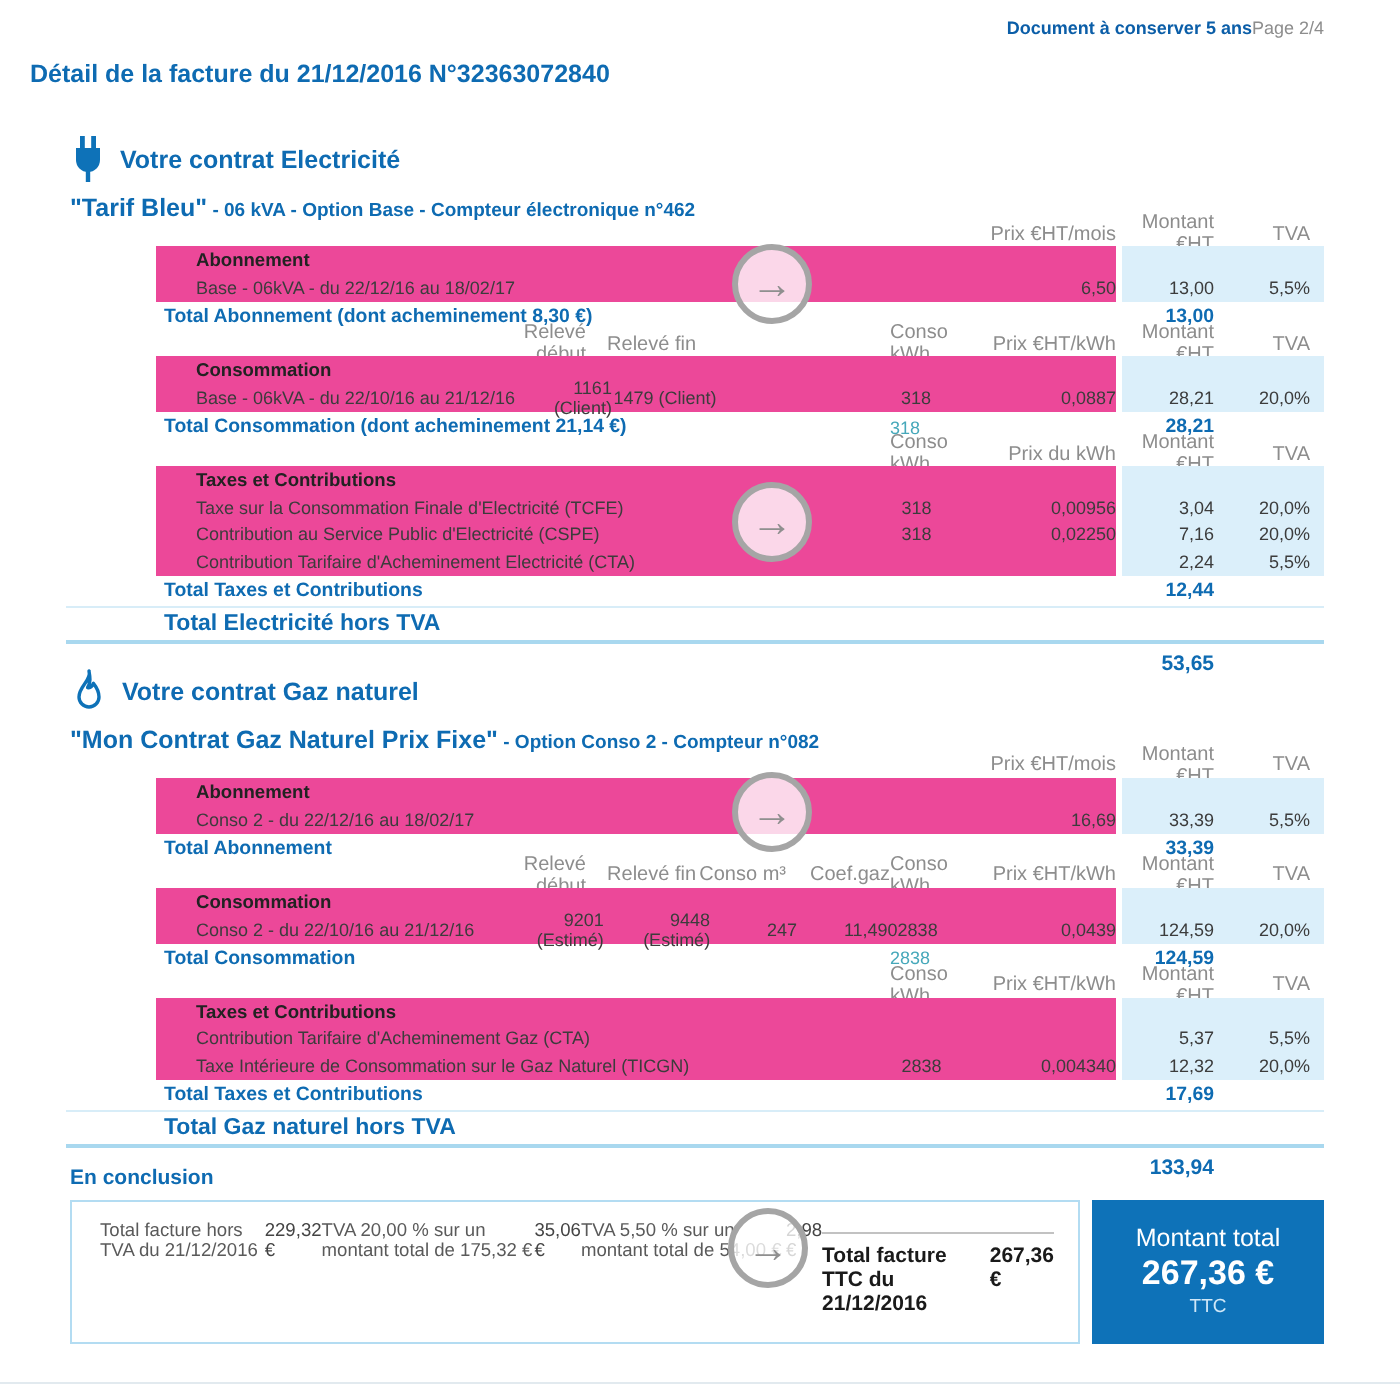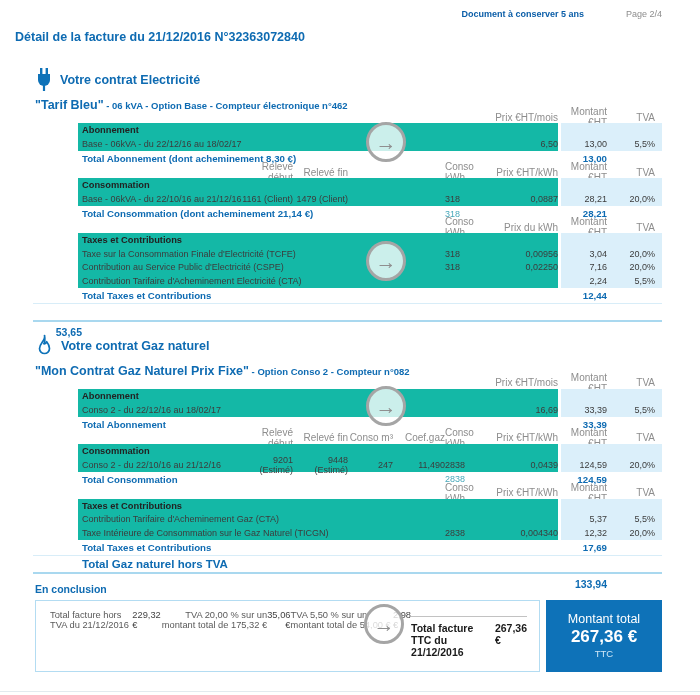--- a/index.html
+++ b/index.html
@@ -2,21 +2,21 @@
 <html><head>
 <meta charset="utf-8">
 <style>
   * { box-sizing: border-box; margin: 0; padding: 0; }
   html,body { width:700px; height:695px; }
   body {
     font-family: "Liberation Sans", sans-serif;
     background:#fff; color:#3c3c3c; position:relative; overflow:hidden;
   }
   
-  .topbar { display:flex; justify-content:flex-end; gap:42px; padding:9px 38px 0 0; font-size:9px; align-items:baseline; }
+  .topbar { display:flex; justify-content:flex-end; padding:9px 38px 0 0; font-size:9px; align-items:baseline; }
   .keep-note { color:#0b5ea8; font-weight:bold; }
   .page-num { color:#8d8d8d; }
   .doc-title { margin:11px 0 0 15px; font-size:12.5px; font-weight:bold; color:#0e6bb2; }
 
   
   .section-head { display:flex; align-items:center; gap:8px; margin:24px 0 0 36px; height:24px; }
   .section-head .txt { font-size:12.5px; font-weight:bold; color:#0e6bb2; }
   .subtitle { margin:3px 0 0 35px; color:#0e6bb2; font-weight:bold; height:14px; white-space:nowrap; }
   .subtitle .big { font-size:12.5px; }
   .subtitle .small { font-size:9.5px; }
@@ -31,21 +31,21 @@
   .c-m3   { width:45px; text-align:right; }
   .c-coef { width:52px; text-align:right; }
   .c-conso{ width:50px; text-align:left; }
   .c-prix { width:63px; text-align:right; }
   .gapcol { width:3px; height:100%; }
   .band { display:flex; align-items:center; width:101px; height:100%; }
   .c-mont { width:46px; text-align:right; }
   .c-tva  { width:55px; text-align:right; padding-right:7px; }
 
   .hrow { height:12px; font-size:10px; color:#8d8d8d; }
-  .block .main { background:#14b8a6; }
+  .block .main { background:#ec4899;padding-left:16px; }
   .block .band { background:#dbeffa; }
   .block-title { font-weight:bold; color:#222; font-size:9.3px; }
   .taxrow { height:13.5px; }
 
   .total-row { height:15px; }
   .total-row .c-label { color:#0e6bb2; font-weight:bold; font-size:9.7px; }
   .blue-val { color:#0e6bb2; font-weight:bold; font-size:9.7px; }
   .teal-val { color:#46a8ba; font-size:9px; }
 
   .grand { display:flex; align-items:center; margin-left:33px; width:629px; height:19px;
@@ -58,21 +58,21 @@
     background:rgba(255,255,255,.78); display:flex; align-items:center; justify-content:center;
     color:#8f8f8f; font-size:21px; line-height:1; z-index:5; }
 
   
   .concl-head { margin:9px 0 0 35px; font-size:10.5px; font-weight:bold; color:#0e6bb2; height:13px; }
   .concl-wrap { margin:4px 0 0 35px; width:627px; display:flex; gap:6px; height:72px; }
   .concl-box { flex:1; border:1px solid #b3dcf2; background:#fff; padding:9px 12px 5px 14px; display:flex; flex-direction:row; }
   .crow { display:flex; justify-content:space-between; font-size:9.3px; color:#5a5a5a; }
   .crow .cval { color:#444; }
   .crow.r1 { margin-bottom:9px; }
-  .crow.r2 { margin-bottom:4px;text-align:right; }
+  .crow.r2 { margin-bottom:4px; }
   .crow.total { border-top:1px solid #c2c2c2; margin-top:6px; padding-top:5px;
                 font-size:10.5px; font-weight:bold; color:#1a1a1a; }
   .crow.total .cval { color:#1a1a1a; }
   .amount-box { width:116px; background:#0e72b8; color:#fff; display:flex; flex-direction:column;
                 align-items:center; justify-content:center; gap:1px; }
   .amount-box .l1 { font-size:12.5px; }
   .amount-box .l2 { font-size:17px; font-weight:bold; }
   .amount-box .l3 { font-size:9.5px; color:#cfe7f7; }
 
   .page-bottom-line { position:absolute; left:0; top:691px; width:700px; border-top:1px solid #e2eaef; }
@@ -296,20 +296,21 @@
         <span class="c-label">Total Taxes et Contributions</span>
       </div>
     <span class="gapcol"></span>
     <div class="band">
       <span class="c-mont blue-val">12,44</span>
       <span class="c-tva"></span>
     </div>
   </div>
 </div>
 <div class="grand">
+  <span class="glabel">Total Electricité hors TVA</span>
   <span class="gapcol"></span>
   <div class="band">
     <span class="c-mont">53,65</span>
     <span class="c-tva"></span>
   </div>
 </div>
 
 <div class="section-head" style="margin-top:12px;">
   <span>
     <svg class="icon-svg" width="17" height="24" viewBox="0 0 17 24">

